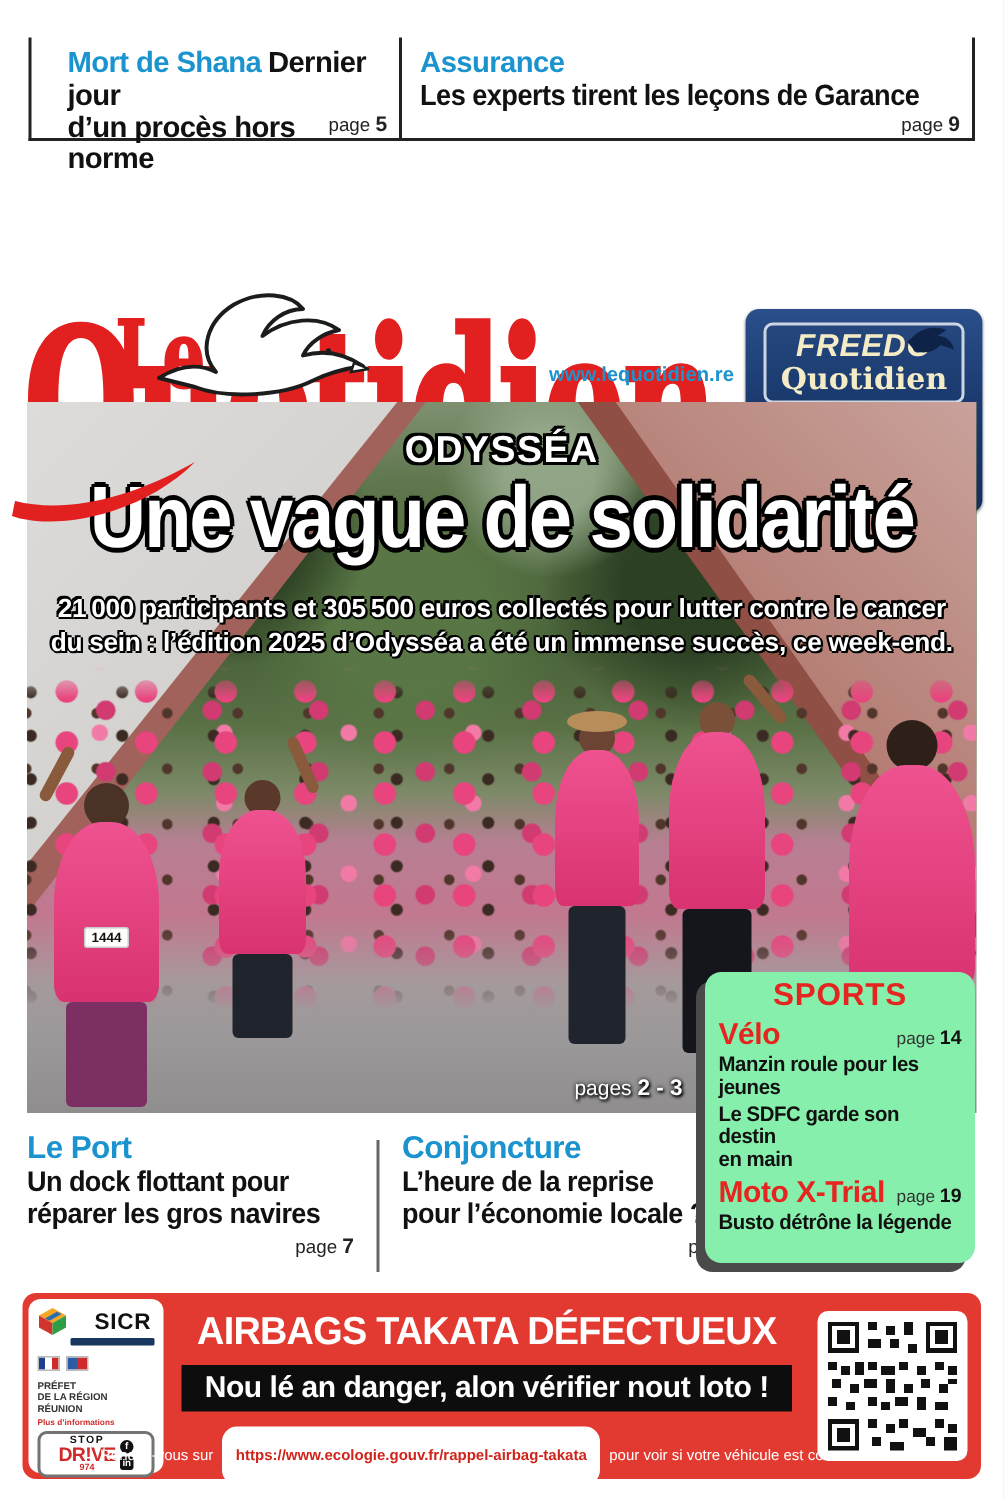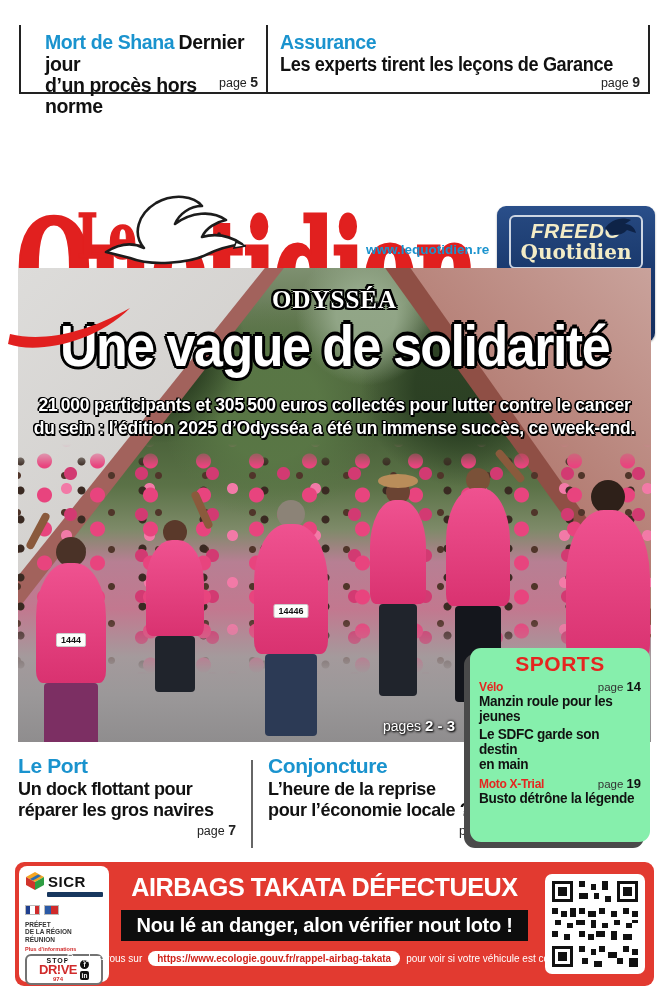--- a/index.html
+++ b/index.html
@@ -82,38 +82,38 @@
   .p-torso { border-radius:45% 45% 10% 10%; background:linear-gradient(180deg,#ef5290,#d93270); margin-top:-4px; }
   .p-legs { background:#20242c; border-radius:4px; margin:0 auto; }
   .p-hat { position:absolute; left:50%; transform:translateX(-50%); top:-6px; width:40px; height:14px;
     border-radius:50%; background:#b98d5a; }
   .p-bib { position:absolute; left:50%; transform:translateX(-50%); background:#fdfdfb; color:#111;
     font-weight:bold; font-size:9px; padding:1px 4px; border-radius:2px; border:1px solid #ccc; text-align:center; }
   .arm { position:absolute; width:8px; height:40px; border-radius:4px; background:#8a5a3c; }
 
   .kicker-odyssea { position:absolute; top:18px; left:0; width:100%; text-align:center; color:#fff;
     font-weight:900; font-size:25px; letter-spacing:1px;
-    text-shadow:-2px 0 #000,2px 0 #000,0 -2px #000,0 2px #000,-2px -2px #000,2px 2px #000,2px -2px #000,-2px 2px #000;font-family:Liberation Serif, serif; }
+    text-shadow:-2px 0 #000,2px 0 #000,0 -2px #000,0 2px #000,-2px -2px #000,2px 2px #000,2px -2px #000,-2px 2px #000; }
   .headline { position:absolute; top:44px; left:0; width:100%; text-align:center; color:#fff;
     font-weight:900; font-size:52px; letter-spacing:-1.5px; transform:scaleY(1.12); transform-origin:top;
     text-shadow:-3px 0 #000,3px 0 #000,0 -3px #000,0 3px #000,-2px -2px #000,2px 2px #000,2px -2px #000,-2px 2px #000; }
   .subhead { position:absolute; top:126px; left:0; width:100%; text-align:center; color:#fff;
     font-weight:900; font-size:17.5px; line-height:1.3; white-space:pre-line; letter-spacing:-0.2px;
     text-shadow:-1.5px 0 #000,1.5px 0 #000,0 -1.5px #000,0 1.5px #000,1.5px 1.5px #000,-1.5px -1.5px #000; }
   .photo-pages { position:absolute; right:196px; bottom:8px; color:#fff; font-size:14px;
     text-shadow:0 0 3px #000,1px 1px 2px #000; }
   .photo-pages b { font-size:15px; }
 
   
   .sports-box { position:absolute; left:470px; top:648px; width:180px; height:194px;
     background:#86efac; border-radius:11px; box-shadow:-6px 6px 0 #4a4a4a; padding:4px 9px 6px; z-index:5; }
   .sports-title { text-align:center; color:#e52620; font-weight:900; font-size:21px; letter-spacing:0.5px; }
   .sp-row { margin-top:3px; }
   .sp-head { display:flex; justify-content:space-between; align-items:baseline; }
-  .sp-kicker { color:#e52620; font-weight:900; font-size:12px; letter-spacing:-0.3px; }
+  .sp-kicker { color:#e52620; font-weight:900; font-size:20px; letter-spacing:-0.3px; }
   .sp-page { font-size:11.5px; color:#333; white-space:nowrap; }
   .sp-page b { color:#111; font-size:13px; }
   .sp-title { color:#111; font-weight:900; font-size:14px; line-height:1.08; white-space:pre-line;
     transform:scaleX(0.97); transform-origin:left; letter-spacing:-0.3px; }
 
   
   .bottom-teasers { position:absolute; top:754px; left:18px; width:446px; height:98px; }
   .bt-col { position:absolute; top:0; }
   .bt-left { left:0; width:218px; }
   .bt-right { left:250px; width:230px; }
@@ -122,21 +122,21 @@
   .bt-title { color:#111; font-weight:900; font-size:19px; line-height:1.1; white-space:pre-line;
     letter-spacing:-0.4px; transform:scaleX(0.95); transform-origin:left; margin-top:1px; }
   .bt-page { text-align:right; font-size:12.5px; color:#222; margin-top:1px; }
   .bt-page b { font-size:14px; }
 
   
   .ad-banner { position:absolute; top:862px; left:15px; width:639px; height:124px;
     background:#e23a30; border-radius:9px; }
   .sicr-panel { position:absolute; left:4px; top:4px; width:90px; height:116px; background:#fff;
     border-radius:8px; padding:5px 6px; font-family:"Liberation Sans", sans-serif; }
-  .sicr-row { display:flex; align-items:center; gap:3px; }
+  .sicr-row { display:flex; align-items:center; gap:18px; }
   .sicr-name { font-weight:900; font-size:15px; color:#111; letter-spacing:0.5px; }
   .sicr-bar { height:5px; background:#17375e; margin:1px 0 4px 22px; border-radius:1px; }
   .flag { width:15px; height:10px; display:inline-block; border:0.5px solid #bbb;
     background:linear-gradient(90deg,#1f3f8f 33%,#fff 33% 66%,#d02b2b 66%); }
   .flag2 { width:15px; height:10px; display:inline-block; border:0.5px solid #bbb;
     background:linear-gradient(90deg,#2b5aa6 50%,#d02b2b 50%); }
   .prefet { font-size:6.5px; font-weight:bold; color:#333; line-height:1.15; white-space:pre-line; margin-top:2px; }
   .motto { font-size:5px; color:#999; line-height:1.2; font-style:italic; }
   .sicr-red { font-size:5.5px; color:#d02b2b; font-weight:bold; margin-top:3px; }
   .stopdrive { margin-top:2px; border:2px solid #737373; border-radius:6px; background:#fff;
@@ -153,21 +153,21 @@
   .sd-ic.sq { border-radius:2px; }
 
   .banner-center { position:absolute; left:102px; right:122px; top:10px; text-align:center; }
   .banner-title { color:#fff; font-weight:900; font-size:26px; letter-spacing:-0.5px; white-space:nowrap;
     transform:scaleX(0.97); transform-origin:center; }
   .banner-black { display:inline-block; margin-top:7px; background:#0d0d0d; color:#fff; font-weight:900;
     font-size:20px; padding:4px 15px; white-space:nowrap; letter-spacing:-0.3px; }
   .banner-cta { margin-top:10px; color:#fff; font-size:10px; display:flex; align-items:center;
     justify-content:center; gap:6px; white-space:nowrap; }
   .cta-pill { background:#fff; color:#cf241b; font-weight:bold; font-size:10px; border-radius:10px;
-    padding:2px 9px; }
+    padding:14px 9px; }
   .qr-box { position:absolute; right:9px; top:12px; width:100px; height:100px; background:#fff;
     border-radius:7px; display:flex; align-items:center; justify-content:center; }
 </style>
 </head>
 <body>
 
 <div class="page">
 
   <div class="top-teasers">
     <div class="tt-col tt-left">
@@ -215,38 +215,32 @@
     <div class="website-right">www.lequotidien.re</div>
   </div>
 
   <div class="photo">
     <div class="wedgeL-back"></div>
     <div class="wedgeL"></div>
     <div class="wedgeR-back"></div>
     <div class="wedgeR"></div>
     <div class="crowd"></div>
 
-    <div class="person" style="left:18px; top:269px; width:70px;">
+    <div class="person" style="left:18px; top:254px; width:70px;">
       <div class="arm" style="left:-2px; top:-26px; transform:rotate(28deg);"></div>
       <div class="p-head" style="width:30px;height:30px;background:#4a3227;"></div>
       <div class="p-torso" style="width:70px;height:120px;"></div>
       <div class="p-bib" style="top:96px;">1444</div>
       <div class="p-legs" style="width:54px;height:70px;background:#7c2f63;"></div>
     </div>
     <div class="person" style="left:128px; top:252px; width:58px;">
       <div class="arm" style="left:52px; top:-30px; transform:rotate(-24deg);"></div>
       <div class="p-head"></div>
       <div class="p-torso" style="width:58px;height:96px;"></div>
       <div class="p-legs" style="width:40px;height:56px;"></div>
-    </div>
-    <div class="person" style="left:236px; top:232px; width:74px;">
-      <div class="p-head" style="width:28px;height:28px;background:#8c8377;"></div>
-      <div class="p-torso" style="width:74px;height:130px;"></div>
-      <div class="p-bib" style="top:104px;">14446</div>
-      <div class="p-legs" style="width:52px;height:82px;background:#2c3a55;"></div>
     </div>
     <div class="person" style="left:352px; top:212px; width:56px;">
       <div class="p-hat"></div>
       <div class="p-head" style="background:#6b4433;"></div>
       <div class="p-torso" style="width:56px;height:104px;"></div>
       <div class="p-legs" style="width:38px;height:92px;"></div>
     </div>
     <div class="person" style="left:428px; top:200px; width:64px;">
       <div class="arm" style="left:60px; top:-22px; transform:rotate(-40deg);"></div>
       <div class="p-head" style="background:#7a5138;"></div>

